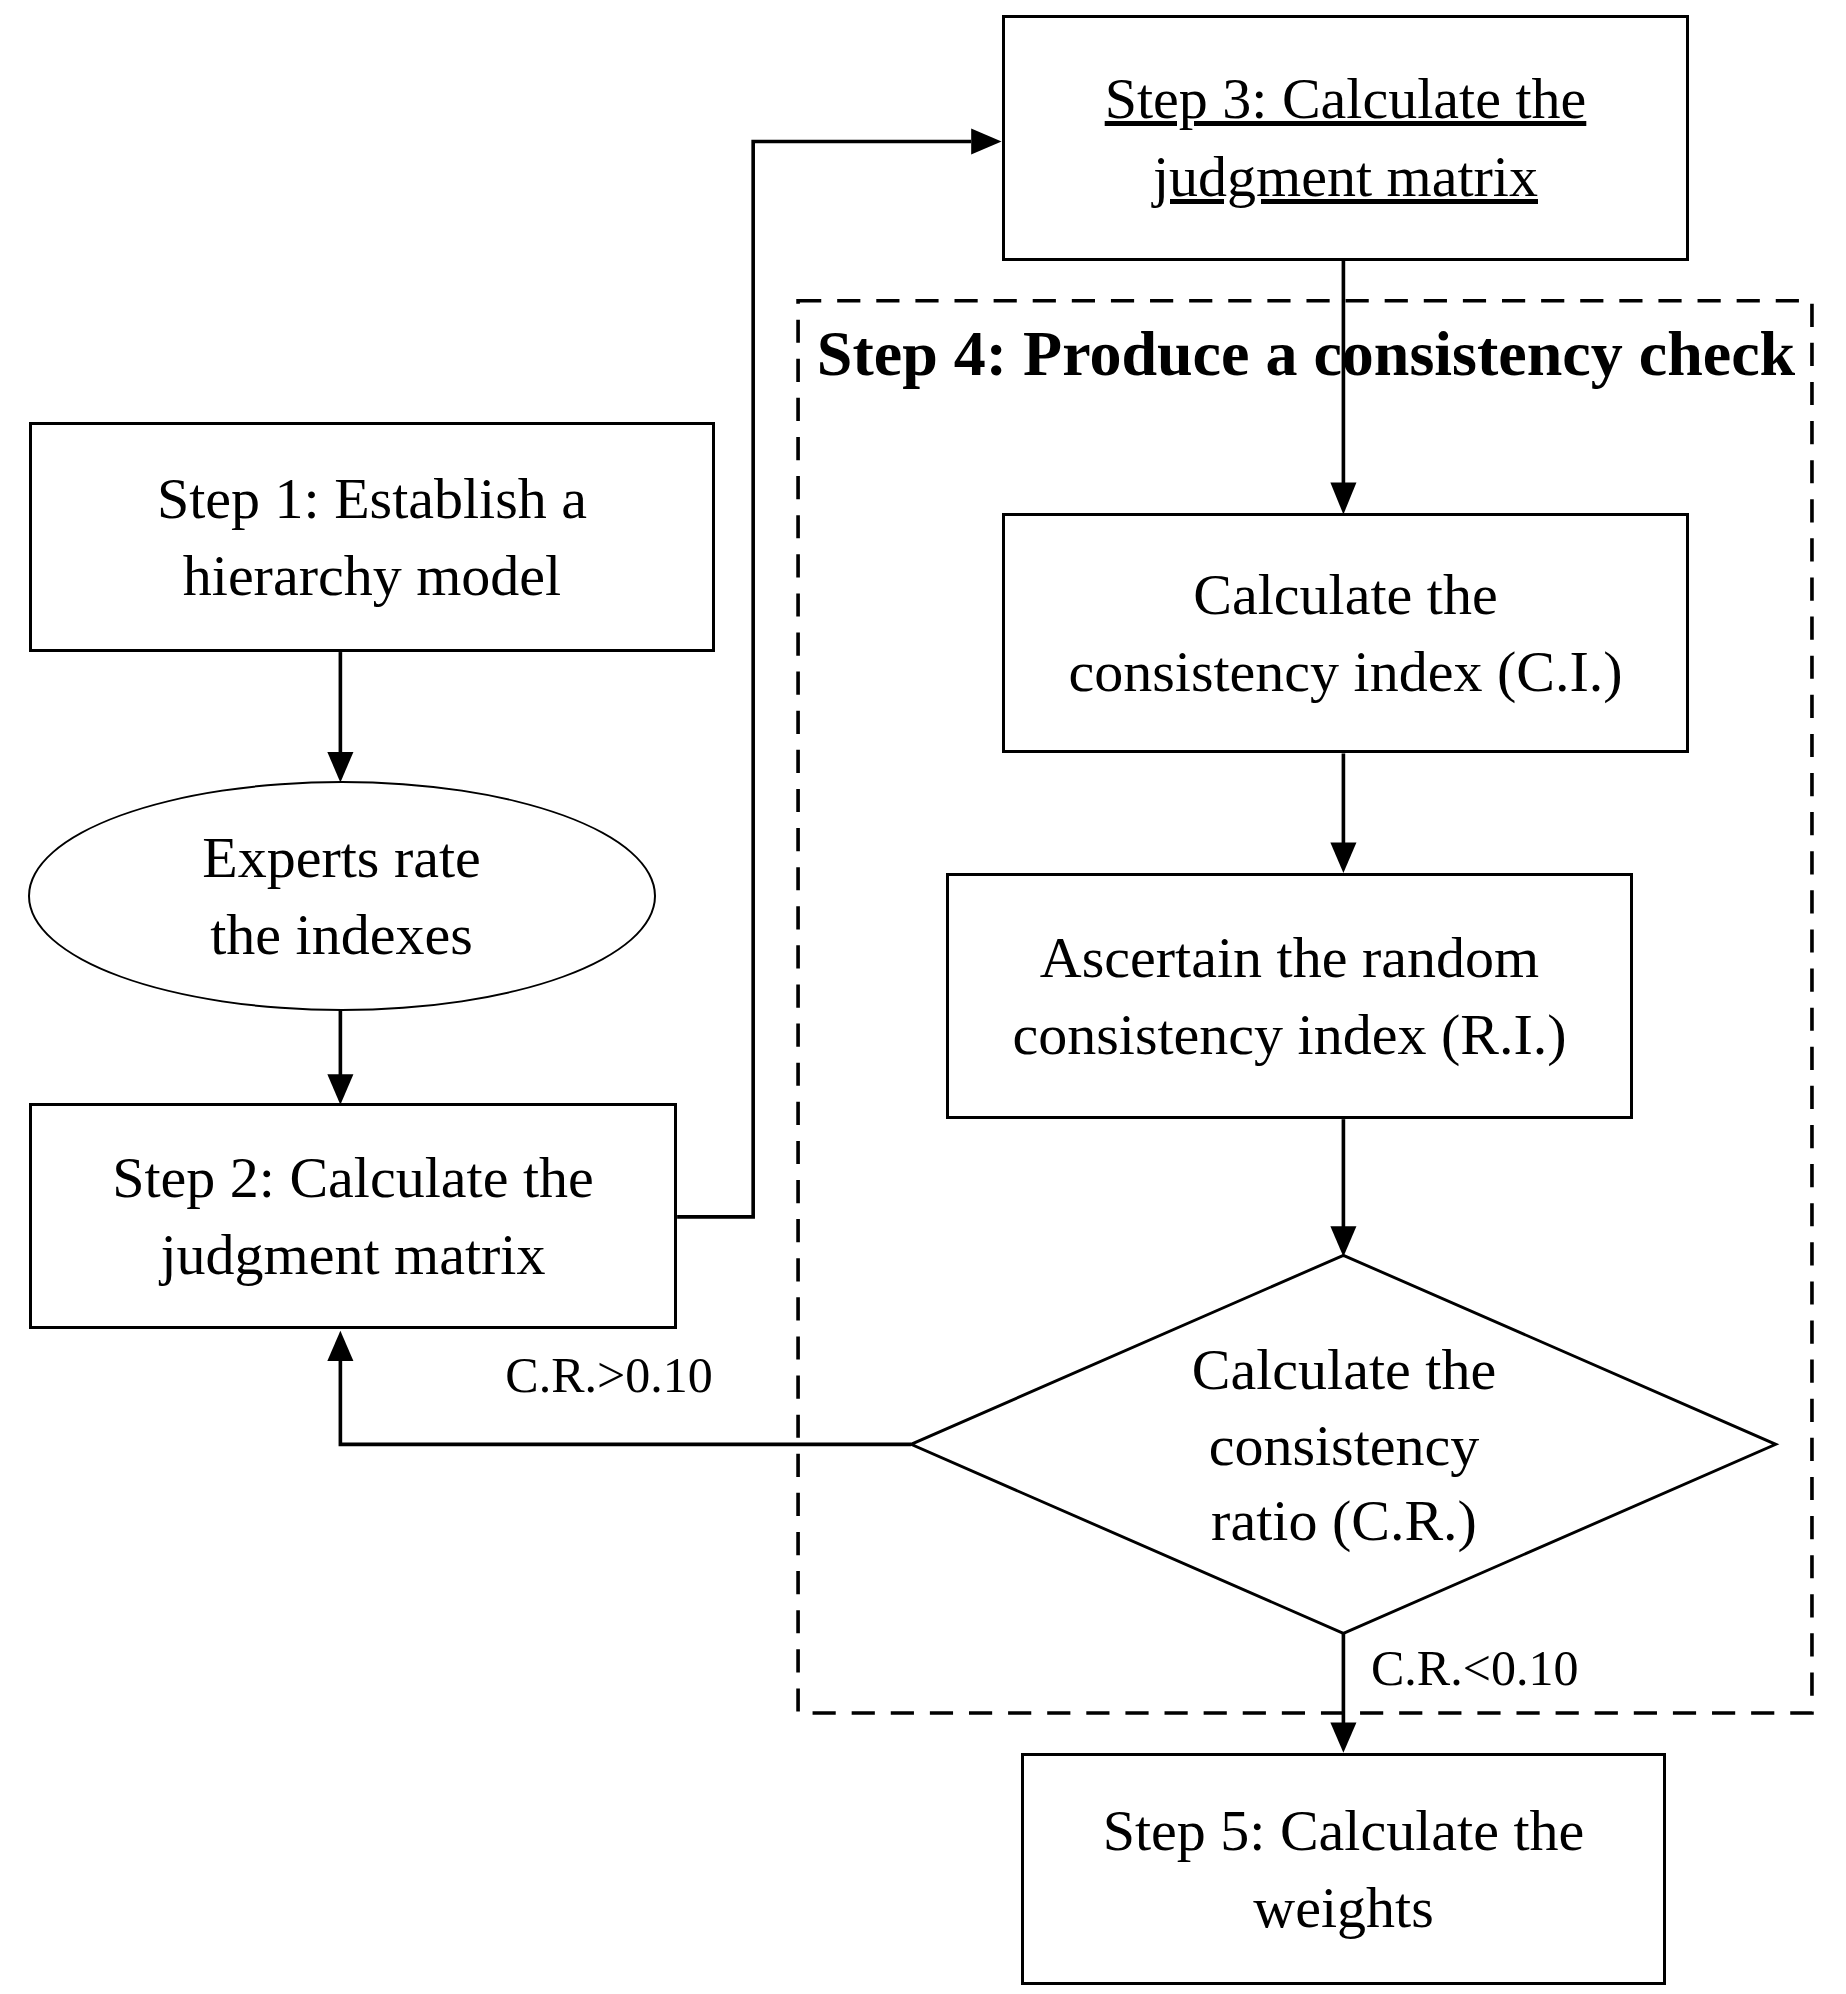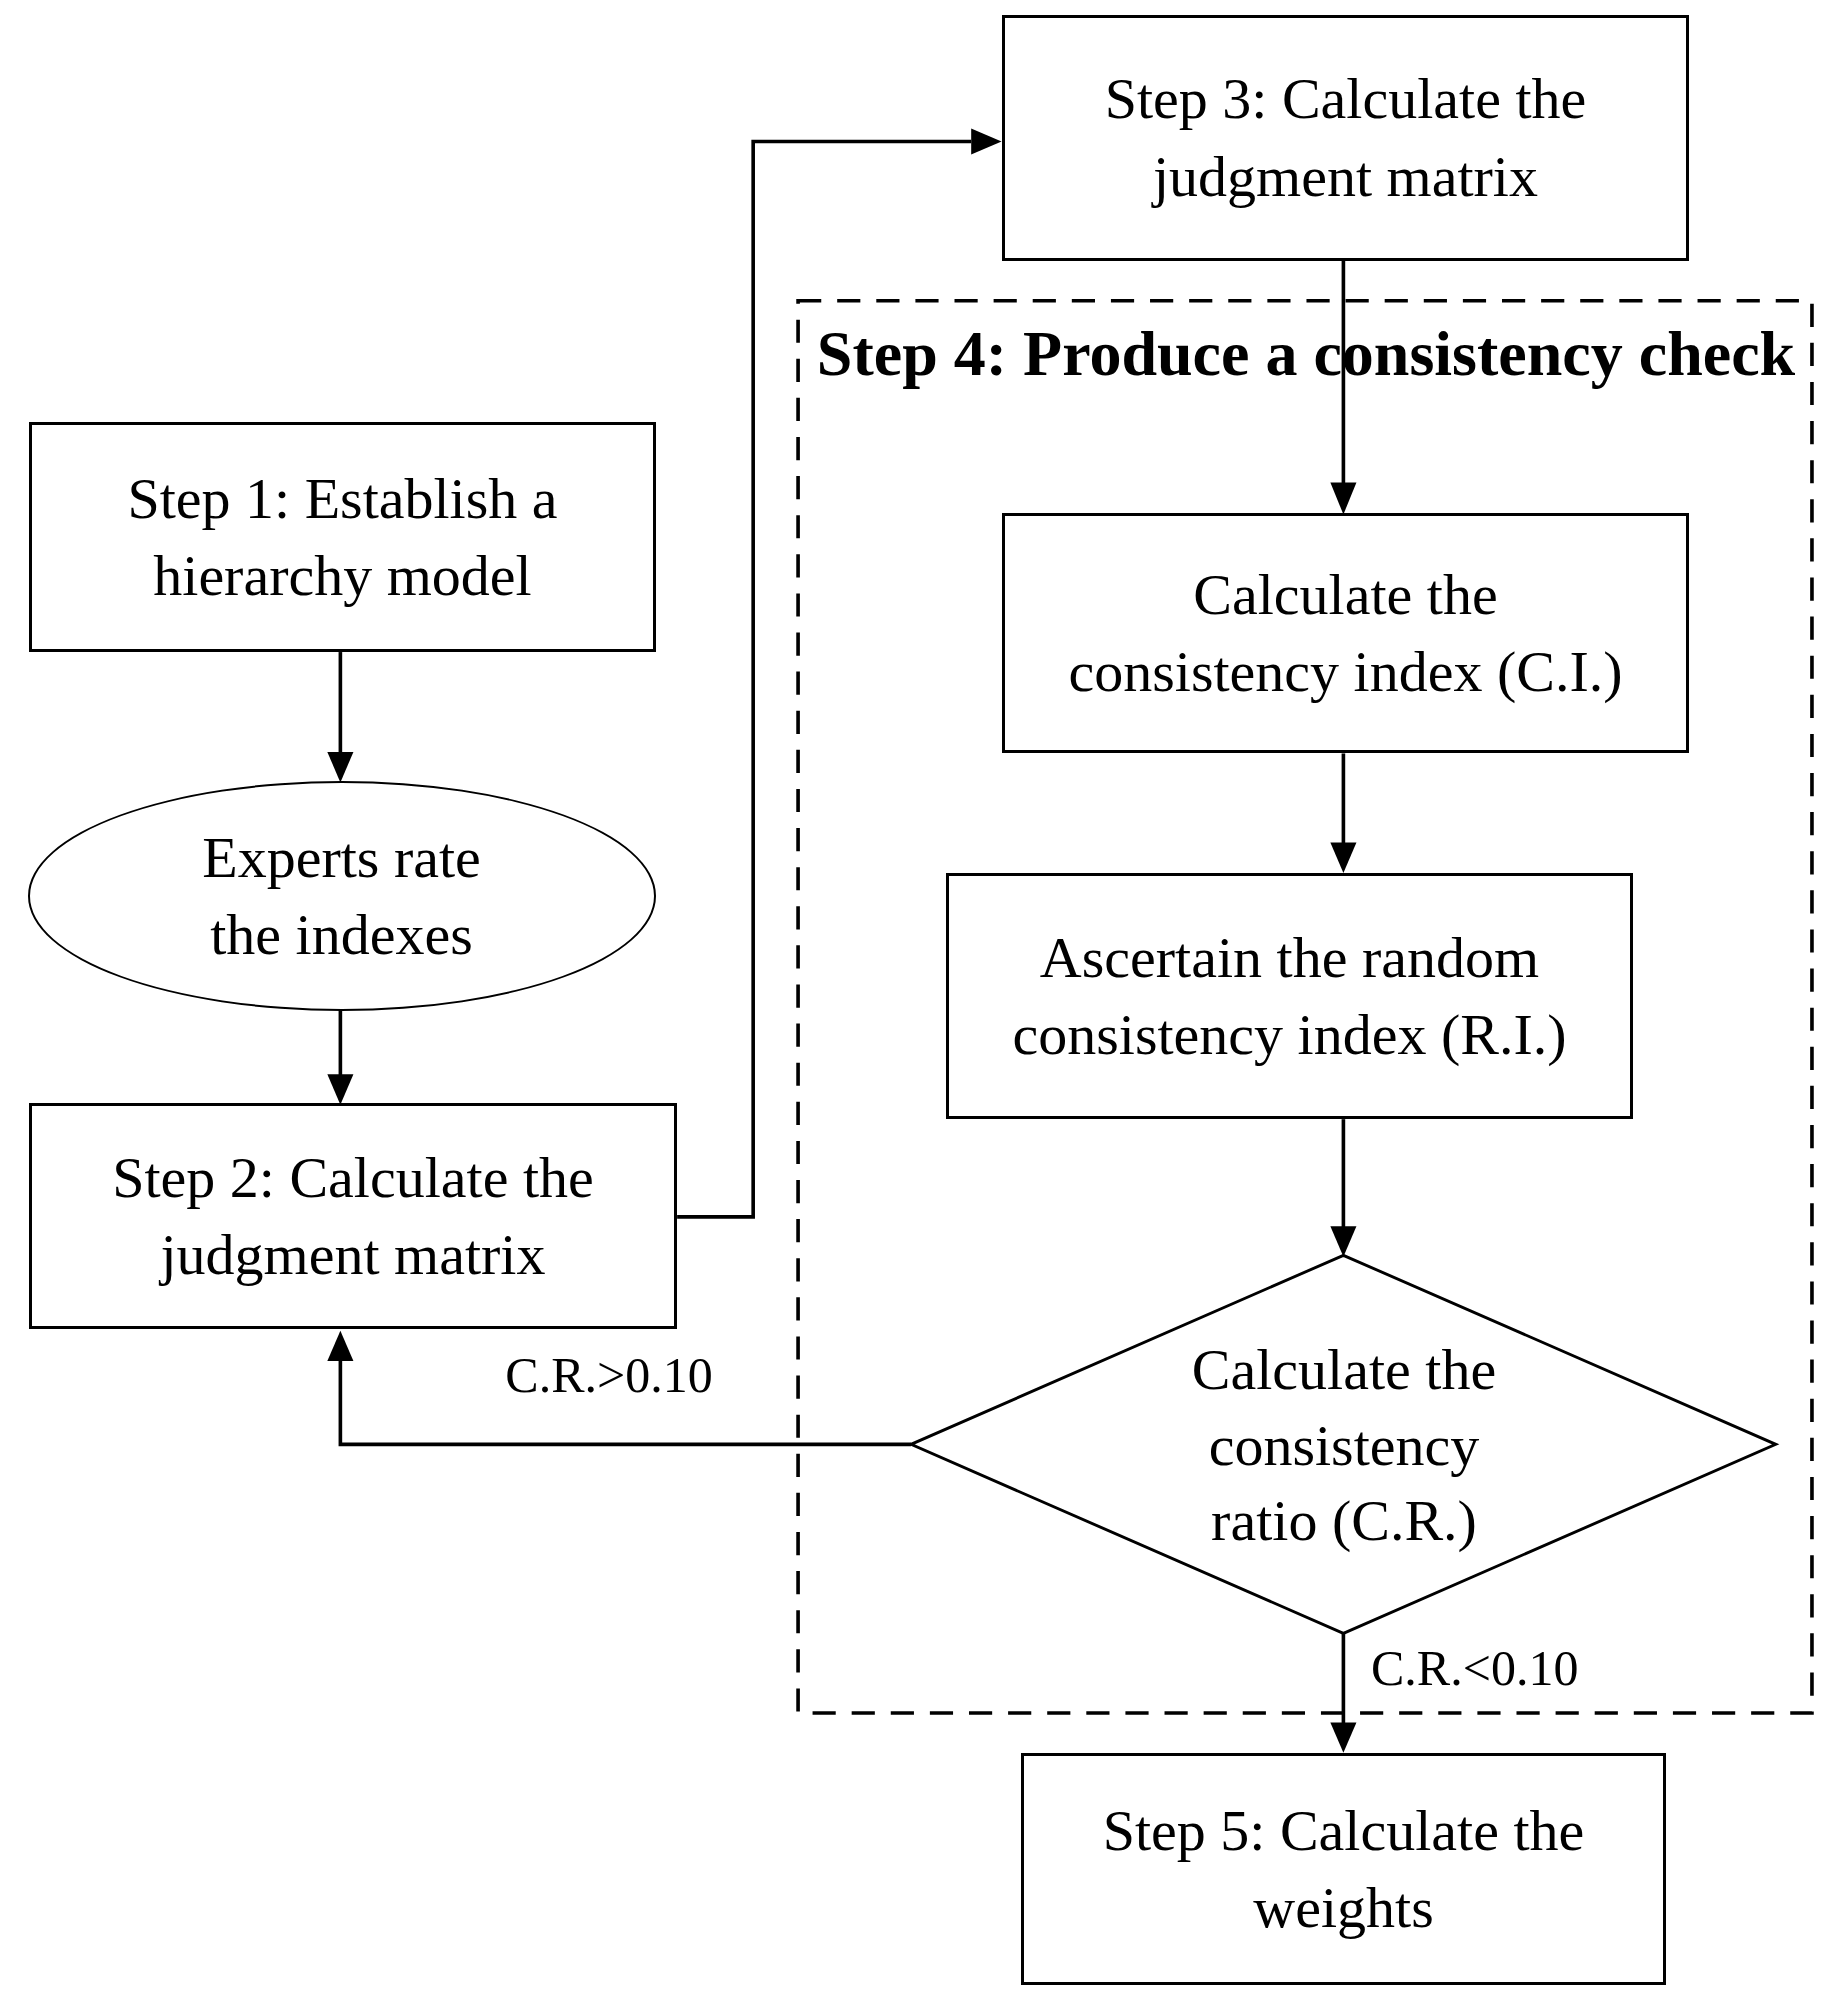--- a/index.html
+++ b/index.html
@@ -76,36 +76,36 @@
 </head>
 <body>
 
 <div id="canvas">
 
   <svg id="shapes-layer" class="layer" viewBox="0 0 2549 2754">
     <rect x="1102" y="415" width="1400" height="1950" fill="none" stroke="#000000" stroke-width="5" stroke-dasharray="32 22"></rect>
     <polygon points="1855,1733 2452,1994 1855,2255 1258,1994" fill="#ffffff" stroke="#000000" stroke-width="4"></polygon>
   </svg>
 
-  <div class="box" style="left:29px; top:422px; width:627px; height:230px;">
+  <div class="box" style="left:29px; top:422px; width:686px; height:230px;">
     <div class="node-line">Step 1: Establish a</div>
     <div class="node-line">hierarchy model</div>
   </div>
 
   <div class="box ellipse" style="left:27.5px; top:781px; width:628px; height:230px;">
     <div class="node-line">Experts rate</div>
     <div class="node-line">the indexes</div>
   </div>
 
   <div class="box" style="left:29px; top:1103px; width:648px; height:226px;">
     <div class="node-line">Step 2: Calculate the</div>
     <div class="node-line">judgment matrix</div>
   </div>
 
-  <div class="box" style="left:1002px; top:14.5px; width:687px; height:246px;">
+  <div class="box" style="left:1002px; top:14.5px; width:687px; height:246px;text-decoration:underline;">
     <div class="node-line">Step 3: Calculate the</div>
     <div class="node-line">judgment matrix</div>
   </div>
 
   <div class="region-label" style="left:797px; top:317px; width:1018px;">Step 4: Produce a consistency check</div>
 
   <div class="box" style="left:1002px; top:513px; width:687px; height:240px;">
     <div class="node-line">Calculate the</div>
     <div class="node-line">consistency index (C.I.)</div>
   </div>

